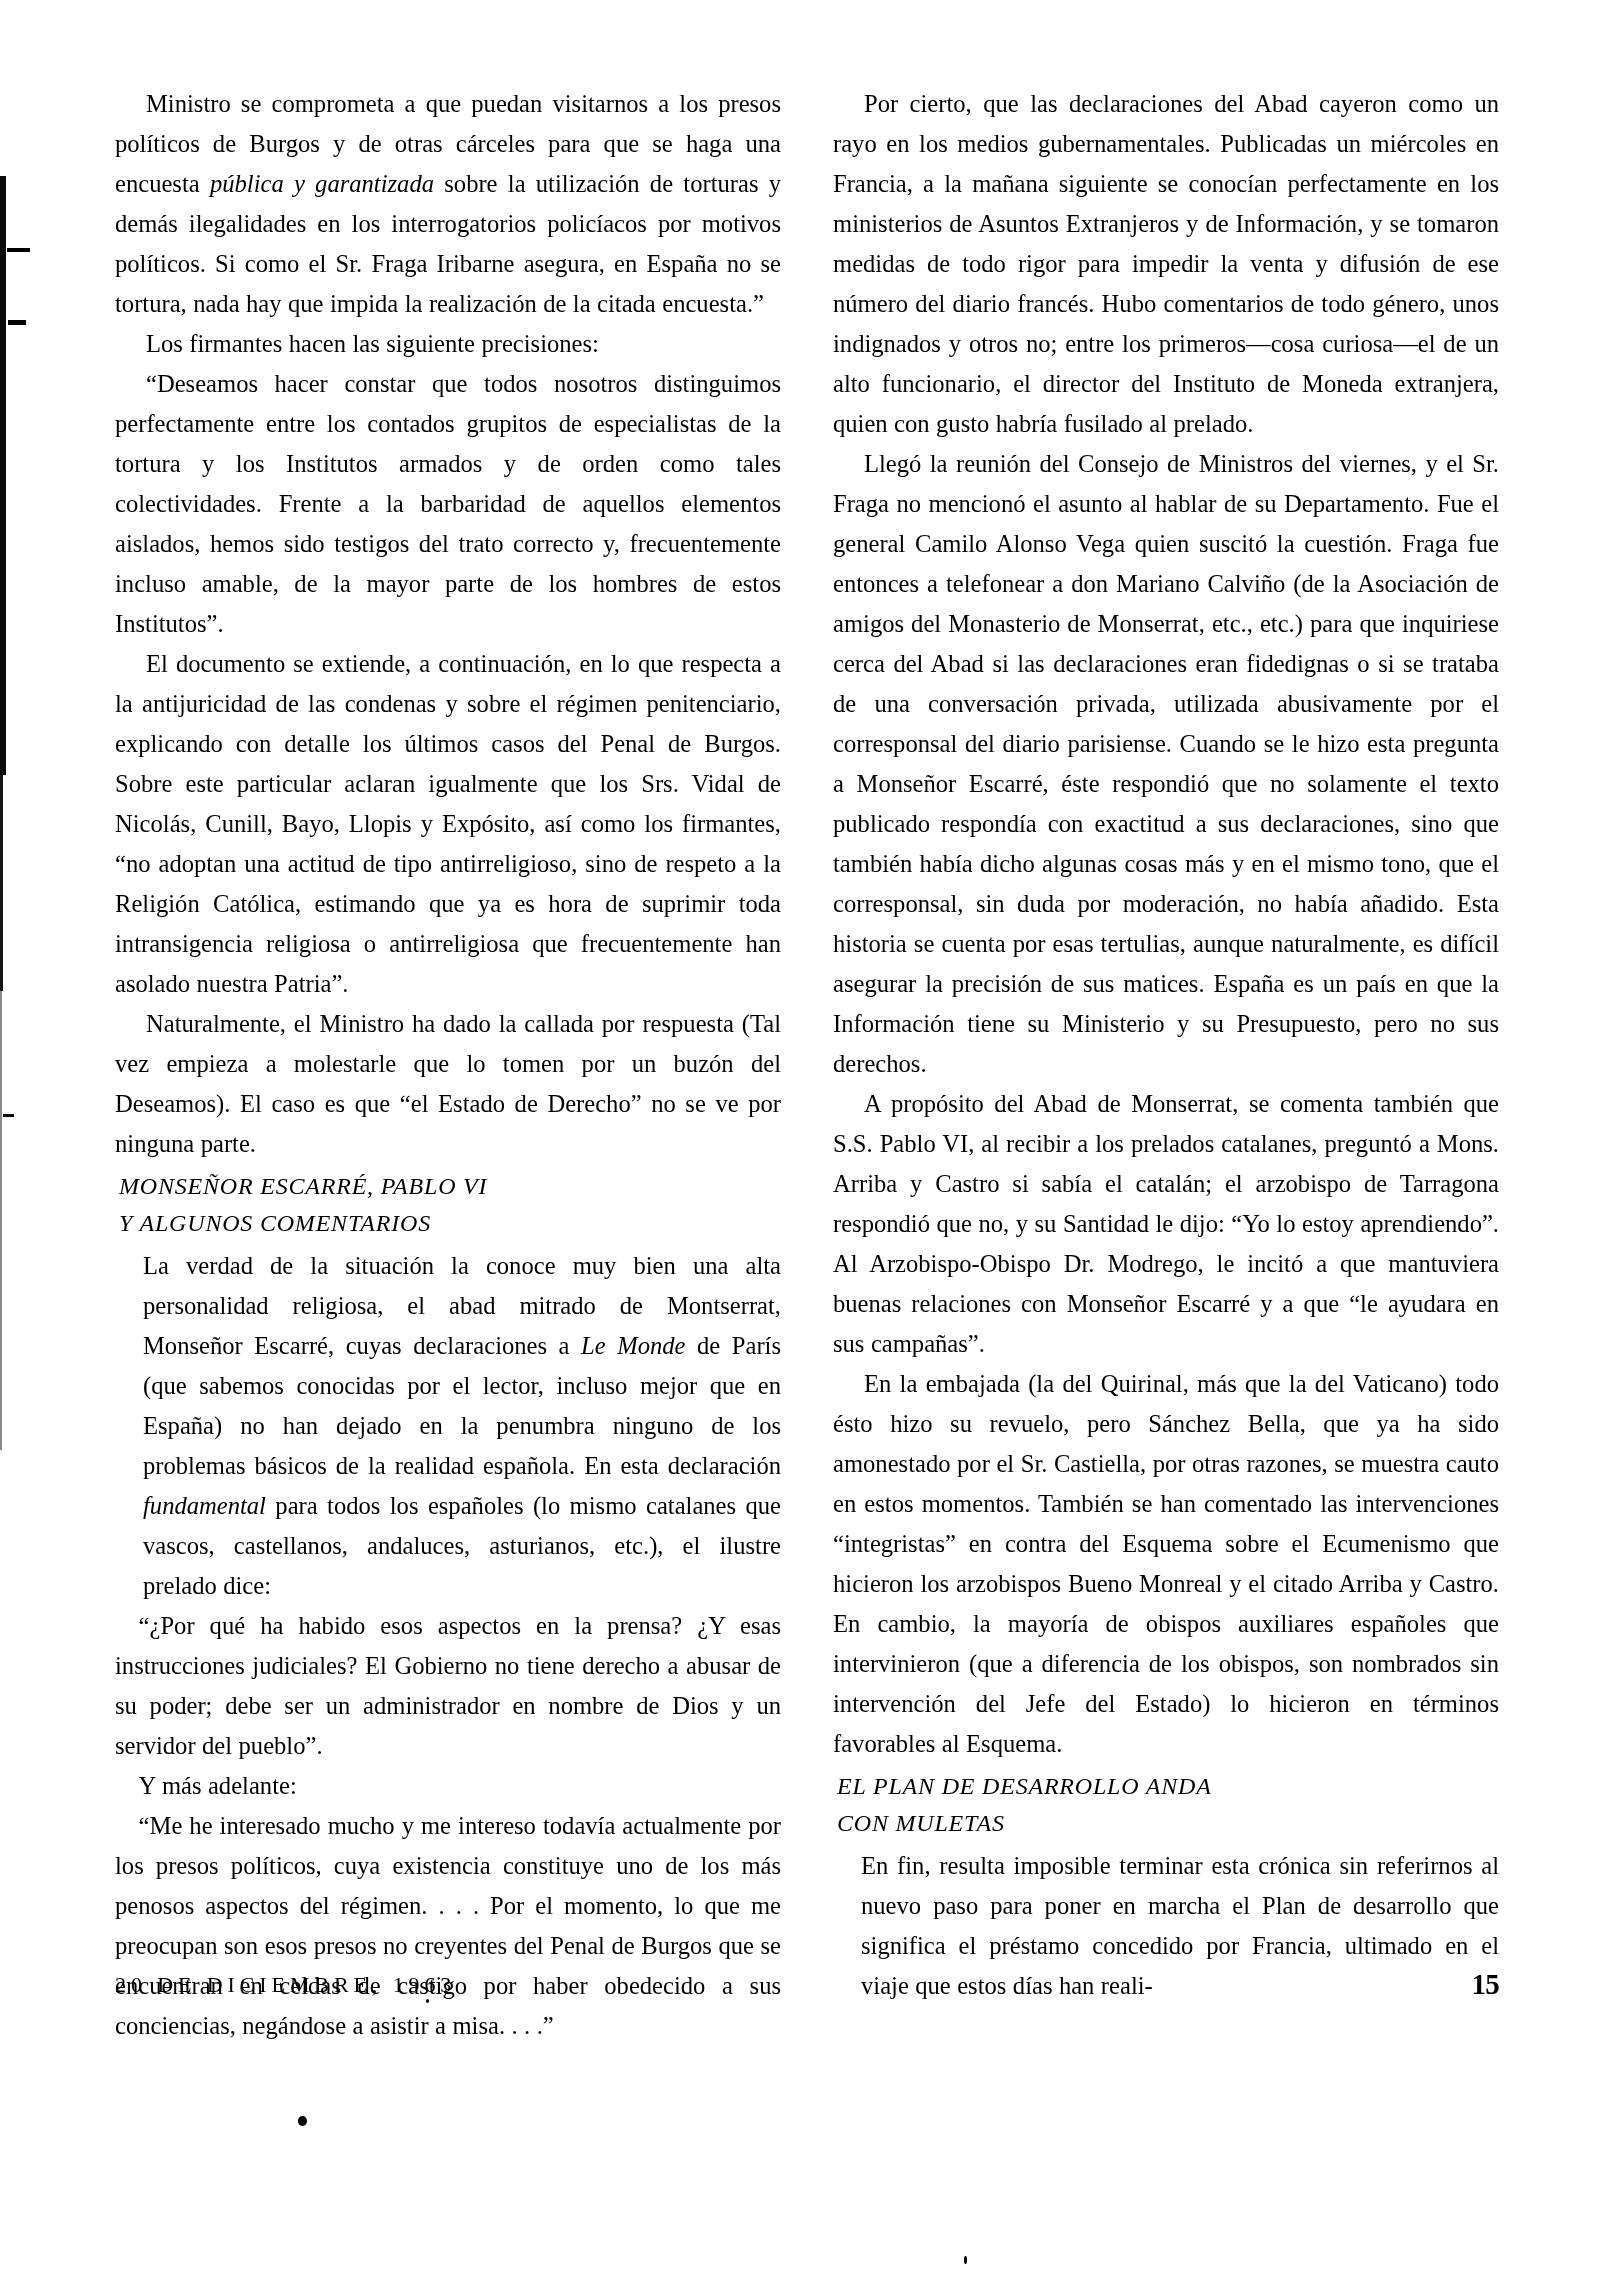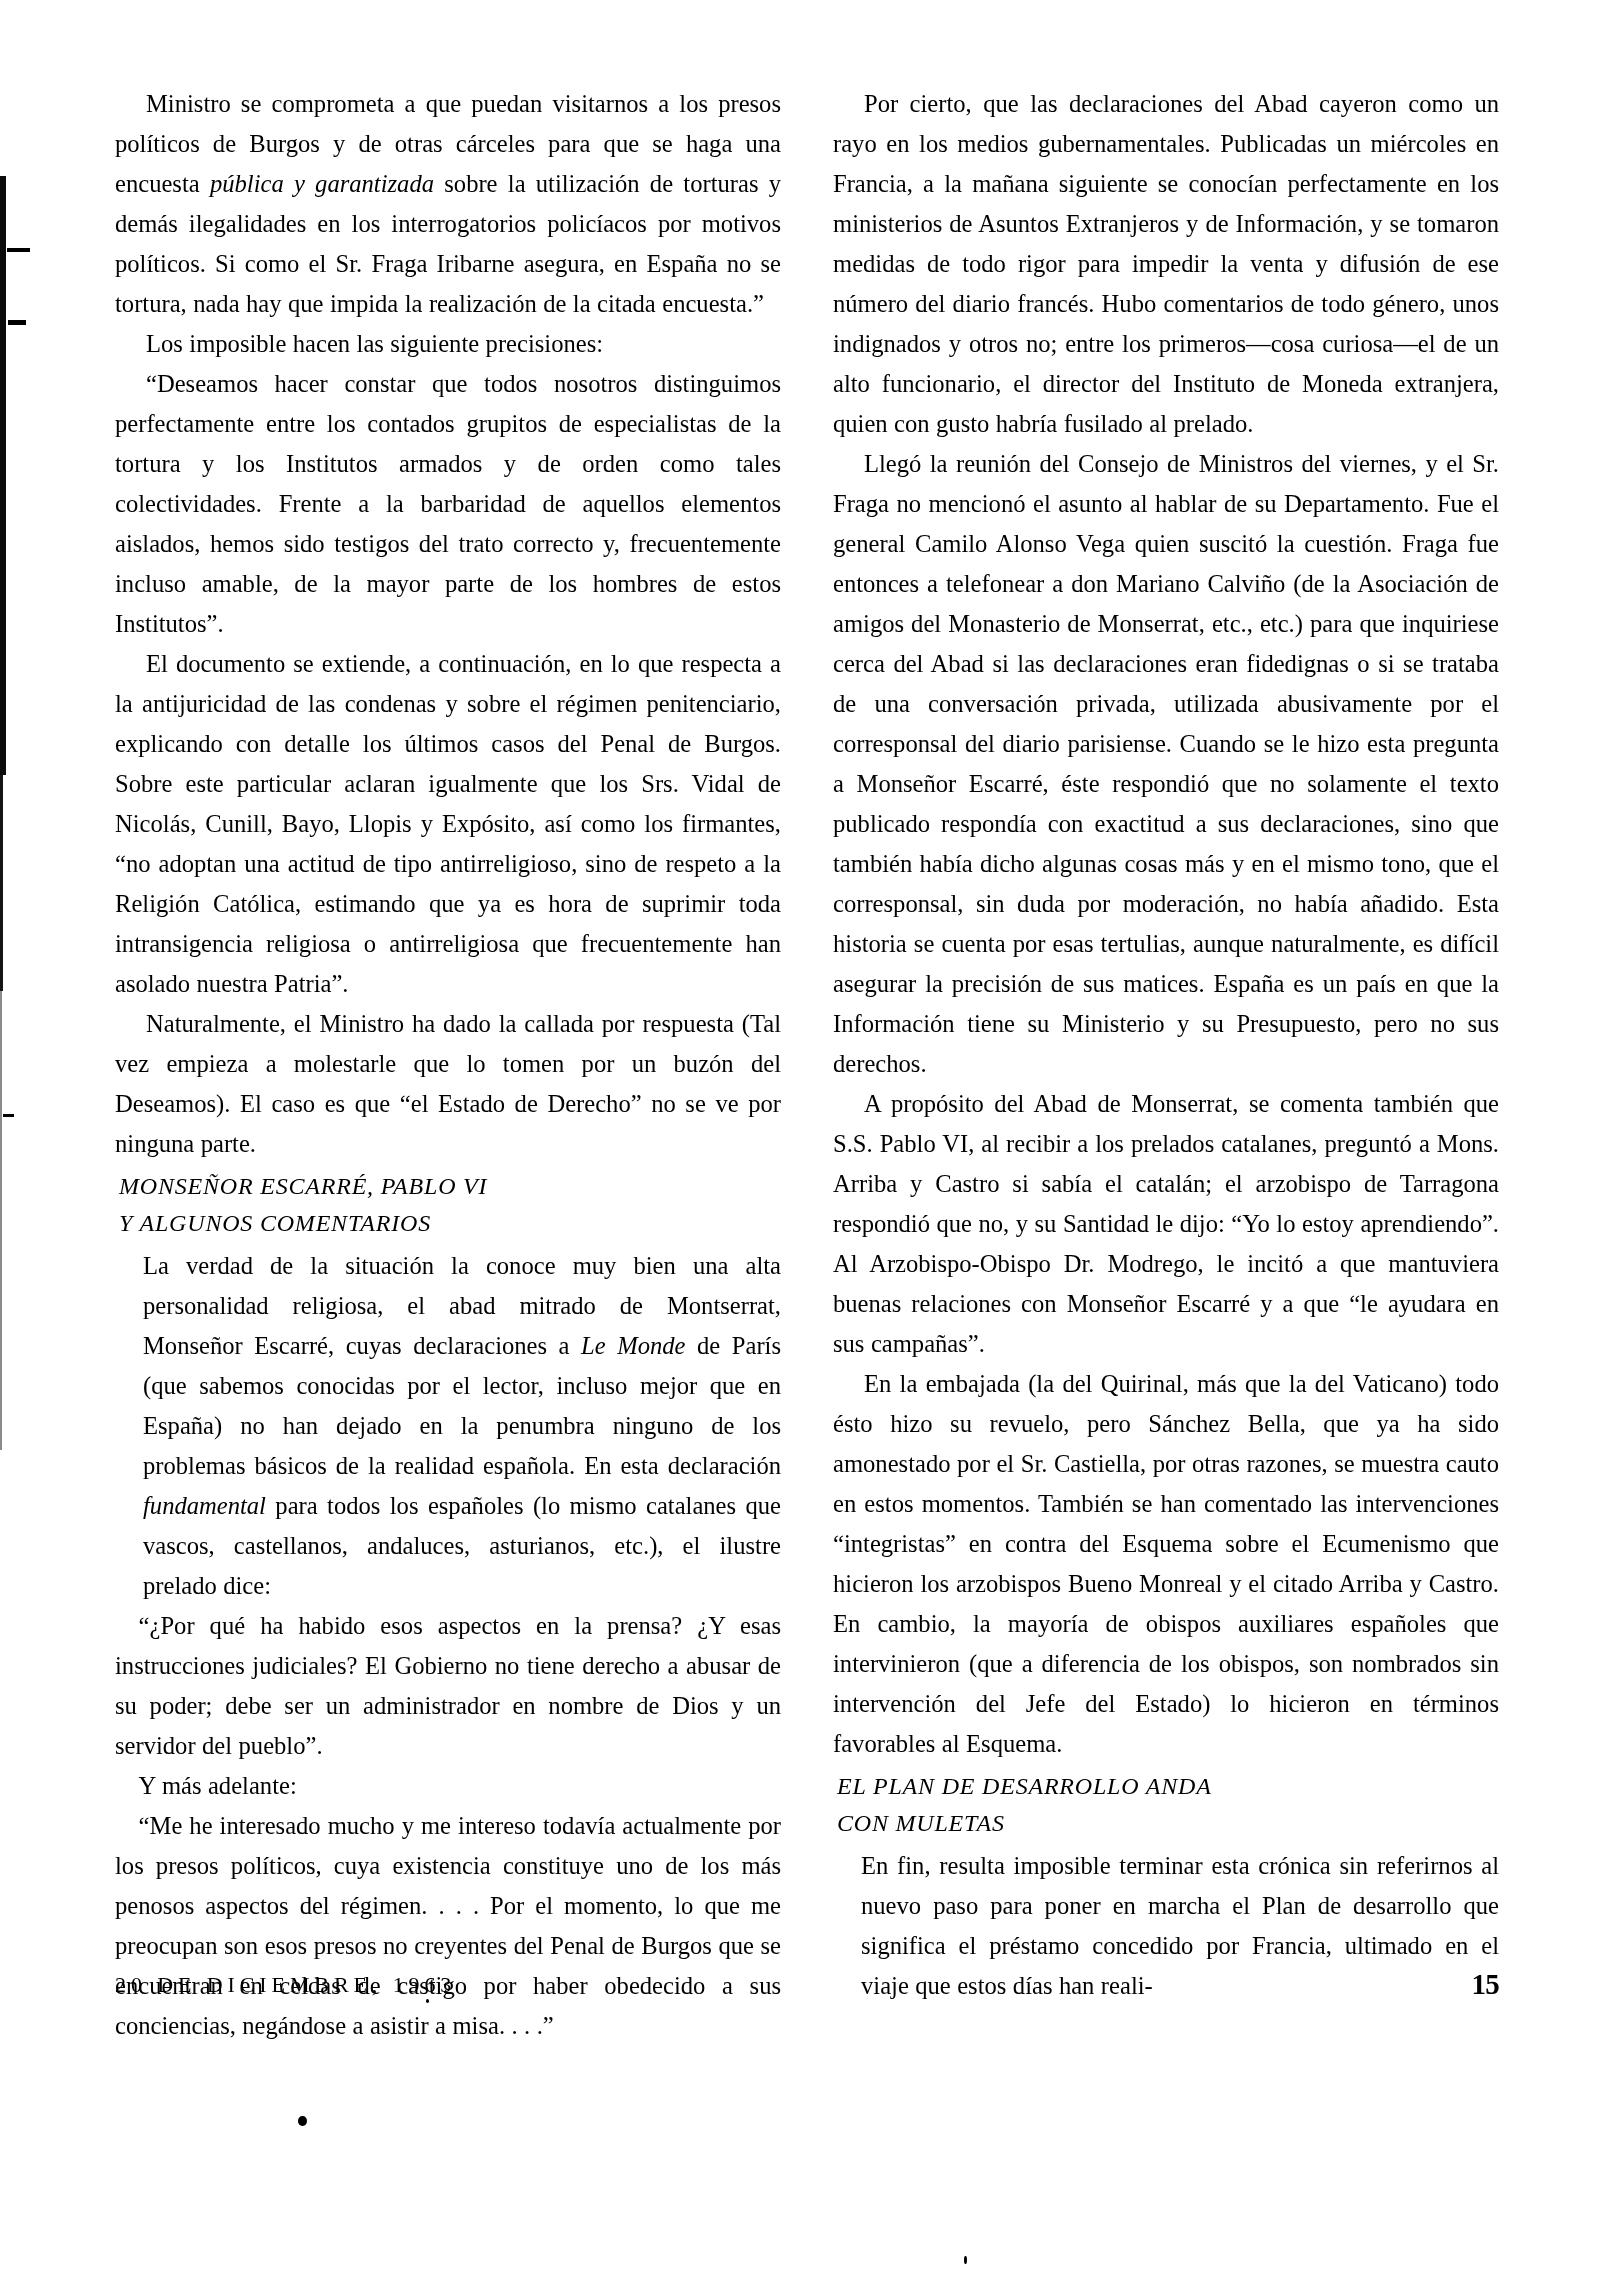--- a/index.html
+++ b/index.html
@@ -142,21 +142,21 @@
   <div class="speck" style="left:298px; top:2116px; width:8.5px; height:9.8px;"></div>
   <div class="speck" style="left:426px; top:1999px; width:3.3px; height:3.9px;"></div>
   <div class="speck" style="left:964px; top:2256px; width:2.6px; height:7.9px;"></div>
 
   <div class="columns">
 
     <div class="col col-left">
 
       <p class="para">Ministro se comprometa a que puedan visitarnos a los presos políticos de Burgos y de otras cárceles para que se haga una encuesta <span class="ital">pública y garantizada</span> sobre la utilización de torturas y demás ilegalidades en los interrogatorios policíacos por motivos políticos. Si como el Sr. Fraga Iribarne asegura, en España no se tortura, nada hay que impida la realización de la citada encuesta.”</p>
 
-      <p class="para">Los imposible hacen las siguiente precisiones:</p>
+      <p class="para">Los firmantes hacen las siguiente precisiones:</p>
 
       <p class="para">“Deseamos hacer constar que todos nosotros distinguimos perfectamente entre los contados grupitos de especialistas de la tortura y los Institutos armados y de orden como tales colectividades. Frente a la barbaridad de aquellos elementos aislados, hemos sido testigos del trato correcto y, frecuentemente incluso amable, de la mayor parte de los hombres de estos Institutos”.</p>
 
       <p class="para">El documento se extiende, a continuación, en lo que respecta a la antijuricidad de las condenas y sobre el régimen penitenciario, explicando con detalle los últimos casos del Penal de Burgos. Sobre este particular aclaran igualmente que los Srs. Vidal de Nicolás, Cunill, Bayo, Llopis y Expósito, así como los firmantes, “no adoptan una actitud de tipo antirreligioso, sino de respeto a la Religión Católica, estimando que ya es hora de suprimir toda intransigencia religiosa o antirreligiosa que frecuentemente han asolado nuestra Patria”.</p>
 
       <p class="para">Naturalmente, el Ministro ha dado la callada por respuesta (Tal vez empieza a molestarle que lo tomen por un buzón del Deseamos). El caso es que “el Estado de Derecho” no se ve por ninguna parte.</p>
 
       <h2 class="section-head head-gap-before">MONSEÑOR ESCARRÉ, PABLO VI
 Y ALGUNOS COMENTARIOS</h2>
 

